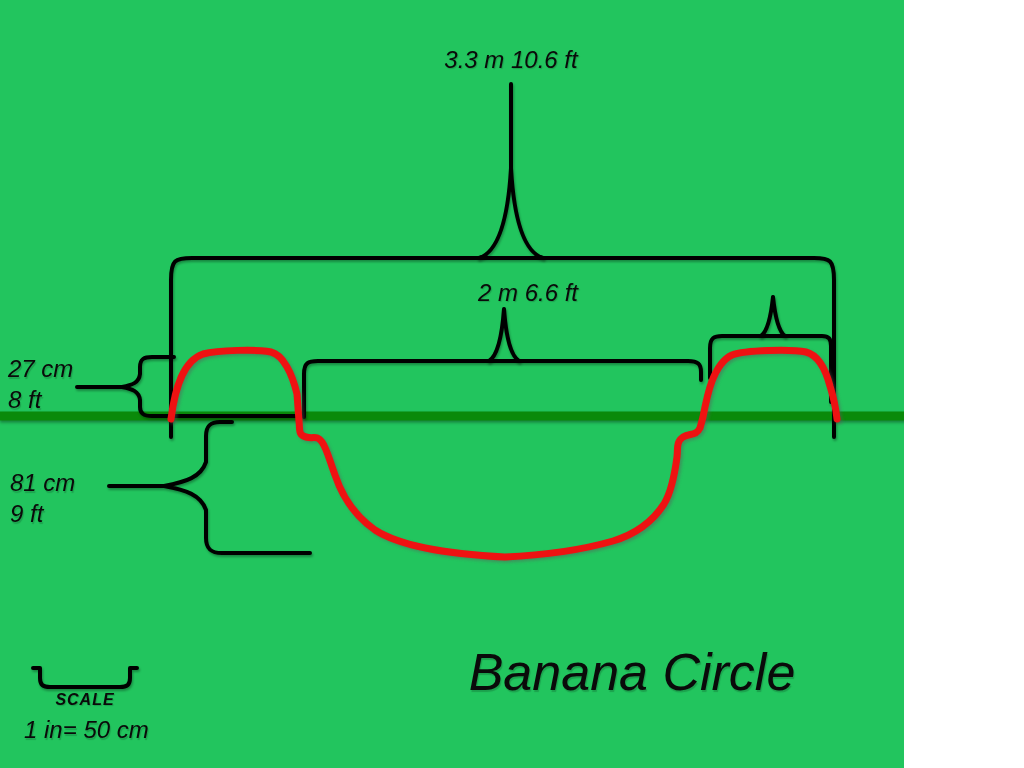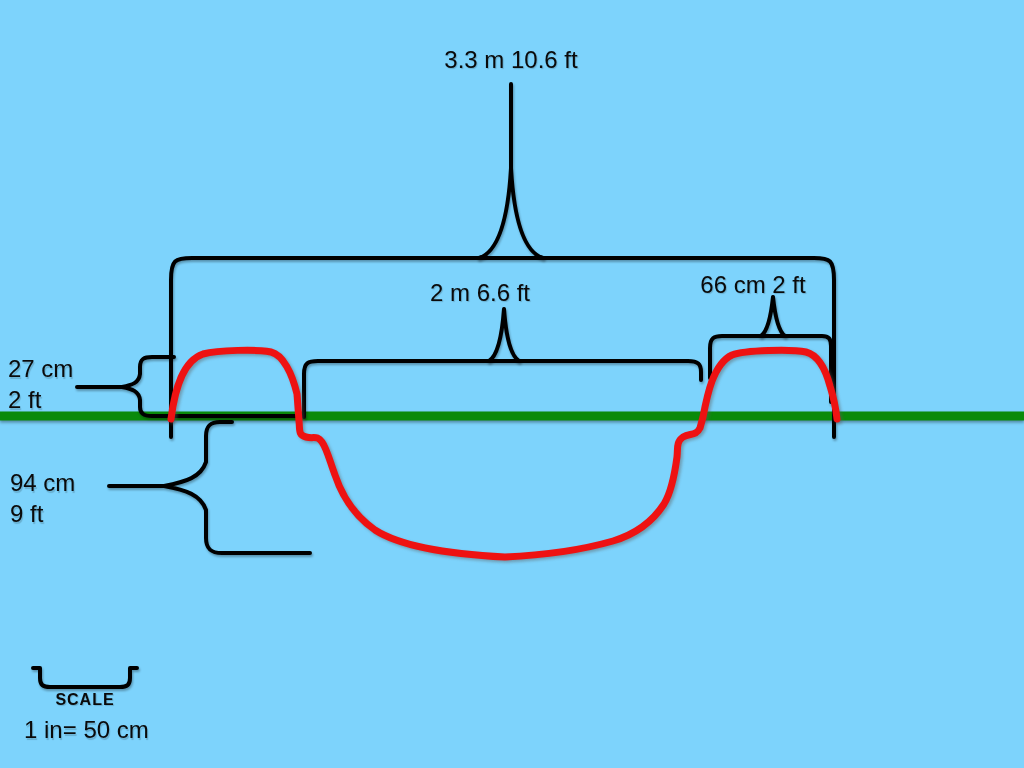--- a/index.html
+++ b/index.html
@@ -1,18 +1,18 @@
 <!DOCTYPE html>
 <html style="--ink: #000000; --profile: #ee1212; --ground: #0a8a0a;"><head>
 <meta charset="utf-8">
 <style>
   html,body{margin:0;padding:0;background:#fff;}
   #canvas{
-    position:relative;width:1024px;height:768px;background:#7dd3fc;
-    font-family:"Liberation Sans", sans-serif;color:#0a0a0a;overflow:hidden;
+    position:relative;width:904px;height:768px;background:#22c55e;
+    font-family:"Liberation Sans", sans-serif;color:#0a0a0a;overflow:hidden;font-style:italic;
   }
   svg{position:absolute;left:0;top:0;}
   .blk{stroke:var(--ink,#000000);stroke-width:4;fill:none;
        stroke-linecap:round;stroke-linejoin:round;
        filter:drop-shadow(1.5px 2px 1px rgba(0,0,0,.30));}
   .red{stroke:var(--profile,#ee1212);stroke-width:7;fill:none;
        stroke-linecap:round;stroke-linejoin:round;
        filter:drop-shadow(2px 2.5px 1.5px rgba(90,90,90,.45));}
   .grn{stroke:var(--ground,#0a8a0a);stroke-width:9;fill:none;
        filter:drop-shadow(0px 2.5px 1.5px rgba(0,0,0,.35));}
@@ -67,32 +67,32 @@
              C 707,396 713,364 732,355
              C 745,350 792,349 806,352
              C 817,355 825,367 830,386
              C 834,399 836,409 837,419"></path>
 
     <path class="blk" d="M 33,668 L 40,668 L 40,678 C 40,685 43,687 50,687 L 120,687 C 127,687 130,685 130,678 L 130,668 L 137,668"></path>
   </svg>
 
   <div class="lbl centered" style="left:511px;top:59px;">3.3 m 10.6 ft</div>
 
-  <div class="lbl centered" style="left:480px;top:292px;">2 m 6.6 ft</div>
+  <div class="lbl centered" style="left:528px;top:292px;">2 m 6.6 ft</div>
 
-  <div class="lbl centered" style="left:753px;top:284px;">66 cm 2 ft</div>
 
   <div class="lbl" style="left:8px;top:353px;">
     <div>27 cm</div>
-    <div>2 ft</div>
+    <div>8 ft</div>
   </div>
 
   <div class="lbl" style="left:10px;top:467px;">
-    <div>94 cm</div>
+    <div>81 cm</div>
     <div>9 ft</div>
   </div>
 
+  <div id="title-label" class="lbl centered" style="left:632px;top:672px;">Banana Circle</div>
 
   <div id="scale-word" class="lbl centered" style="left:85px;top:699px;">SCALE</div>
 
   <div class="lbl" style="left:24px;top:714px;">1 in= 50 cm</div>
 
 </div>
 
 </body></html>

